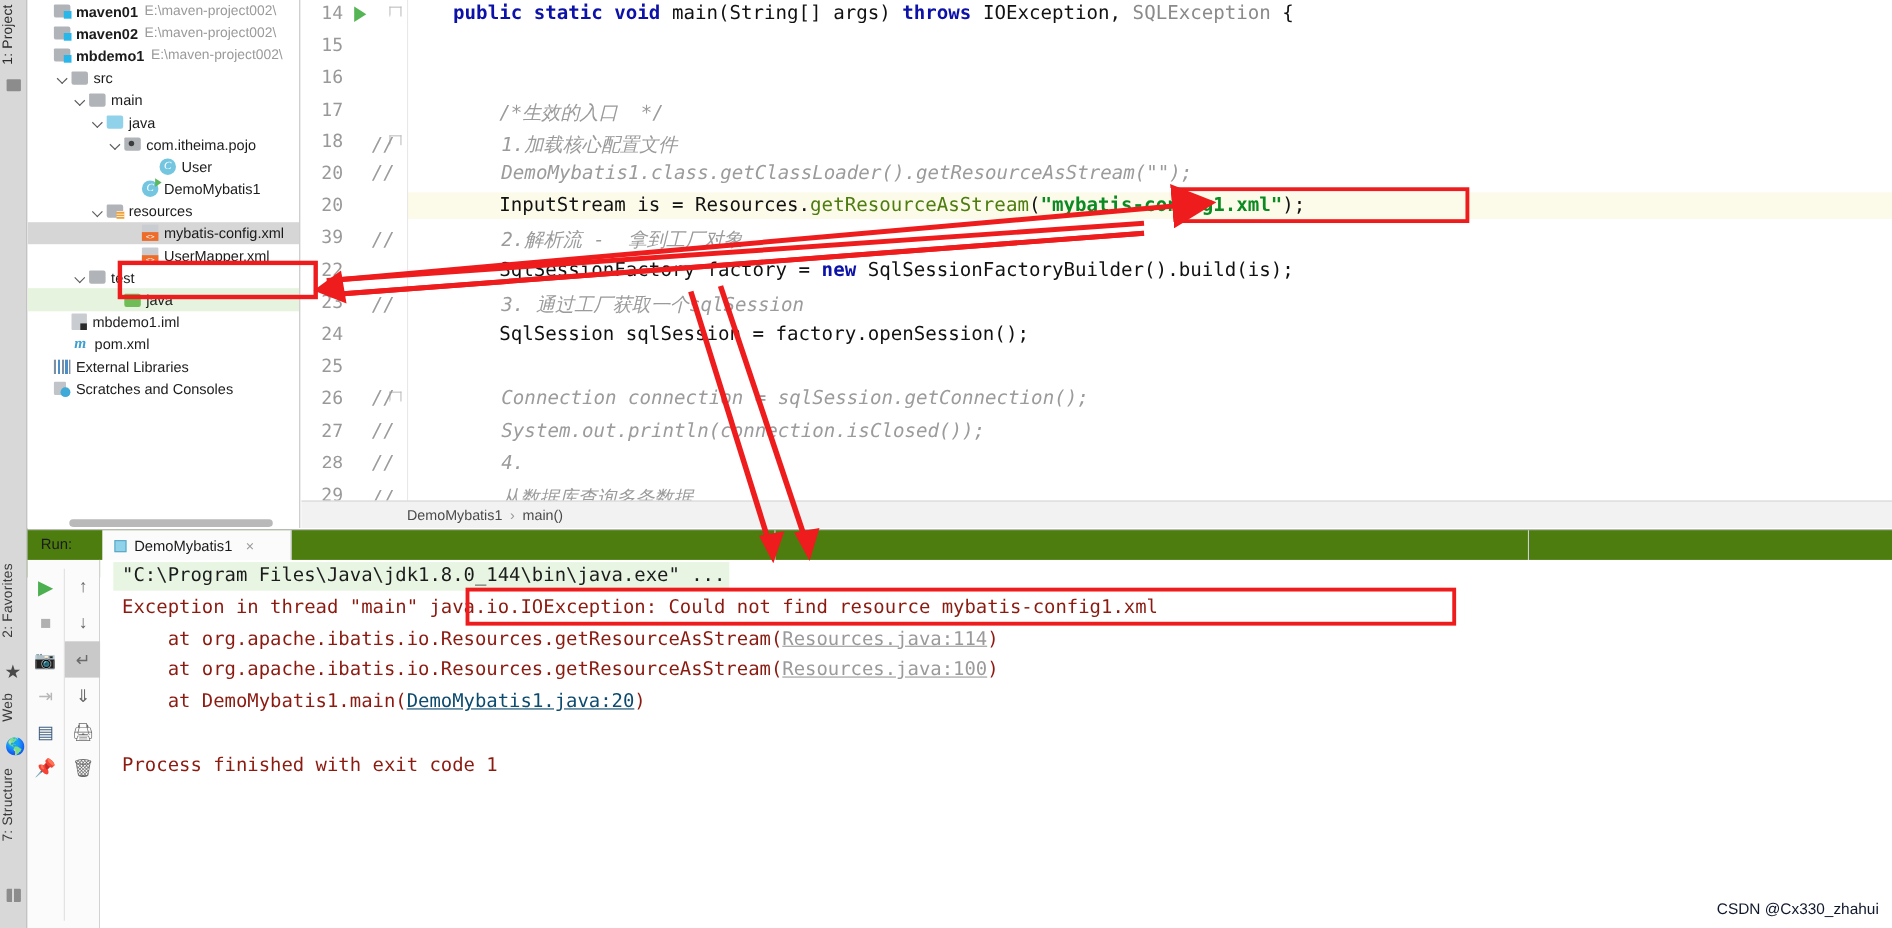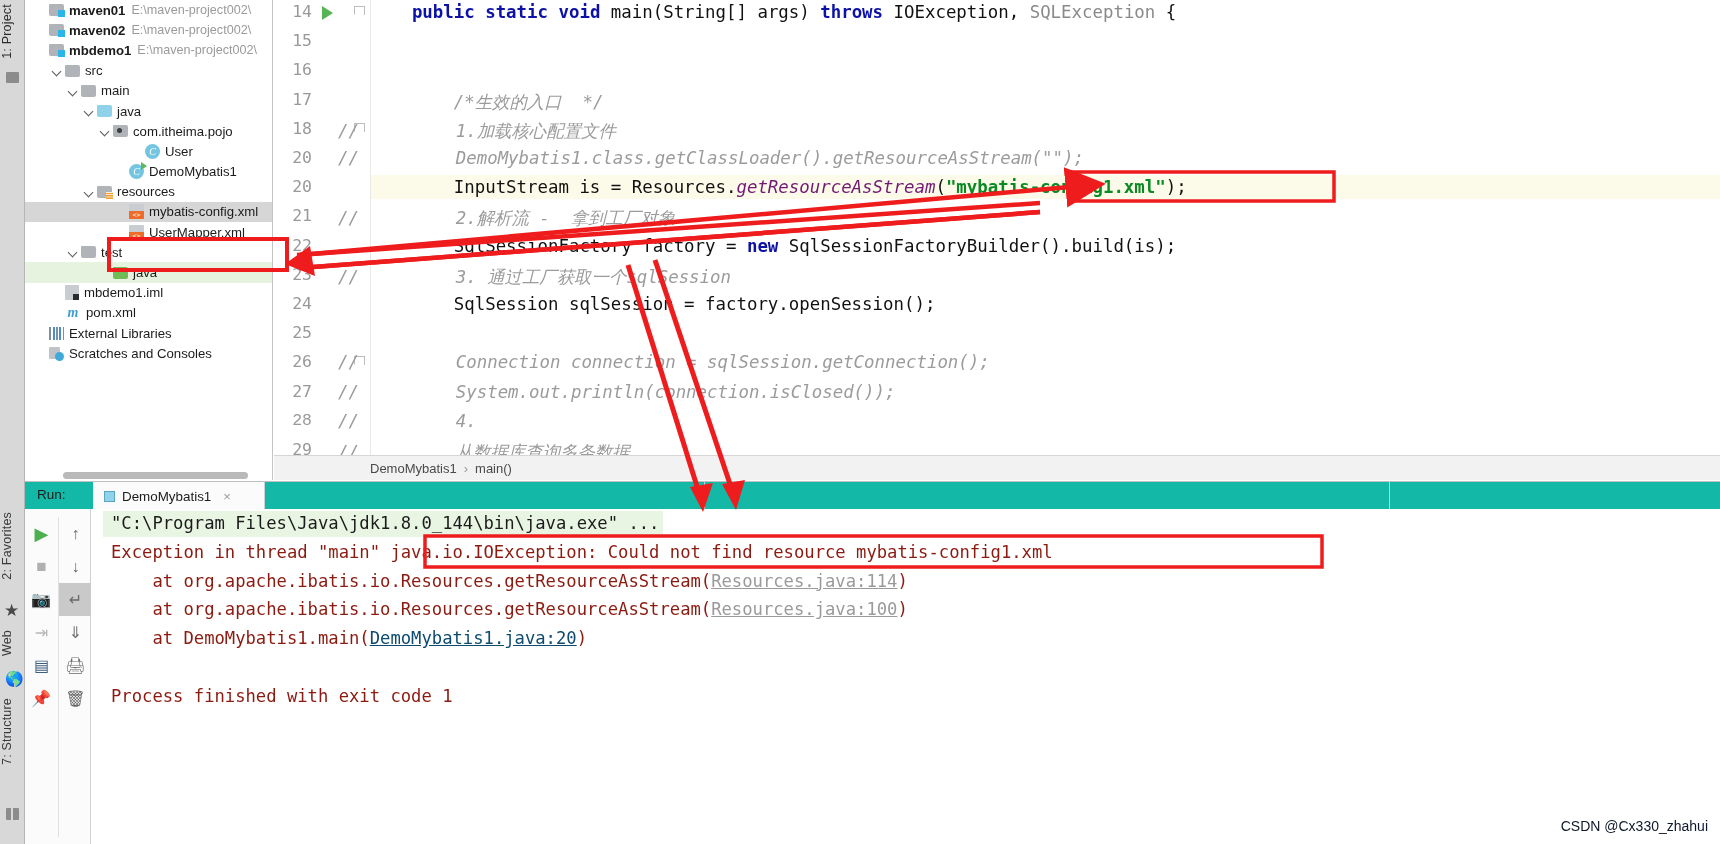--- a/index.html
+++ b/index.html
@@ -90,30 +90,30 @@
   .runtri { position:absolute; left:48px; width:0; height:0;
     border-left:11px solid #55b555; border-top:7px solid transparent;
     border-bottom:7px solid transparent; }
   .sepline { position:absolute; left:96px; top:0; width:1px; height:462px; background:#e8e8e8; }
   .codearea { position:absolute; left:96px; top:0; right:0; height:462px; }
   .cl { position:absolute; left:0; white-space:pre;
     font-family:"DejaVu Sans Mono", monospace; font-size:17.4px; color:#111; }
   .hl-line { position:absolute; left:96px; right:0; height:24px; background:#fcfae8; }
   .k { color:#0c11a8; font-weight:bold; }
   .cmt { color:#9b9b9b; font-style:italic; }
-  .mth { color:#701a75; font-style:italic; }
+  .mth { color:#4d7c0f; }
   .gry { color:#8a8a8a; }
   .str { color:#0a8a22; font-weight:bold; }
   .breadcrumb { position:absolute; left:274px; top:455px; width:1446px; height:25px;
     background:#f2f2f2; border-top:1px solid #d6d6d6; display:flex; align-items:center;
     padding-left:96px; font-size:13px; color:#4a4a4a; gap:7px; }
 
   
   .runbar { position:absolute; left:25px; top:481px; width:1695px; height:44px;
-    background:#14b8a6; border-top:1px solid #c0c0c0; }
+    background:#4d7c0f; border-top:1px solid #c0c0c0; }
   .runlabel { position:absolute; left:12px; top:5px; font-size:13.5px; color:#1b1b1b; }
   .runtab { position:absolute; left:68px; top:0; width:172px; height:28px;
     background:#fbfbfb; border-right:1px solid #cdd0d6; display:flex; align-items:center;
     padding-left:11px; font-size:13.4px; color:#1b1b1b; gap:7px; }
   .runtab .sq { width:11px; height:11px; background:#8fd2ea; border:1px solid #5aa7c4; }
   .runtab .x { color:#9a9a9a; font-size:13px; margin-left:5px; }
   .runseg { position:absolute; top:0; height:28px; border-right:1px solid #cdd0d6; }
 
   .runtools { position:absolute; left:25px; top:509px; width:66px; height:335px;
     background:#fbfbfb; border-right:1px solid #d2d2d2; }
@@ -300,21 +300,21 @@
           <div class="gline" style="top: 118.8px;">18</div>
           <div class="efold" style="top: 122.8px;">
             <span class="bx"></span>
             <span class="tri"></span>
           </div>
           <div class="gline" style="top: 148px;">20</div>
           <div class="efold" style="top: 152px;">
             <span class="tri" style="top:0;"></span>
           </div>
           <div class="gline" style="top: 177.2px;">20</div>
-          <div class="gline" style="top: 206.4px;">21</div>
+          <div class="gline" style="top: 206.4px;">39</div>
           <div class="gline" style="top: 235.6px;">22</div>
           <div class="gline" style="top: 264.8px;">23</div>
           <div class="gline" style="top: 294px;">24</div>
           <div class="gline" style="top: 323.2px;">25</div>
           <div class="gline" style="top: 352.4px;">26</div>
           <div class="efold" style="top: 356.4px;">
             <span class="bx"></span>
             <span class="tri"></span>
           </div>
           <div class="gline" style="top: 381.6px;">27</div>

